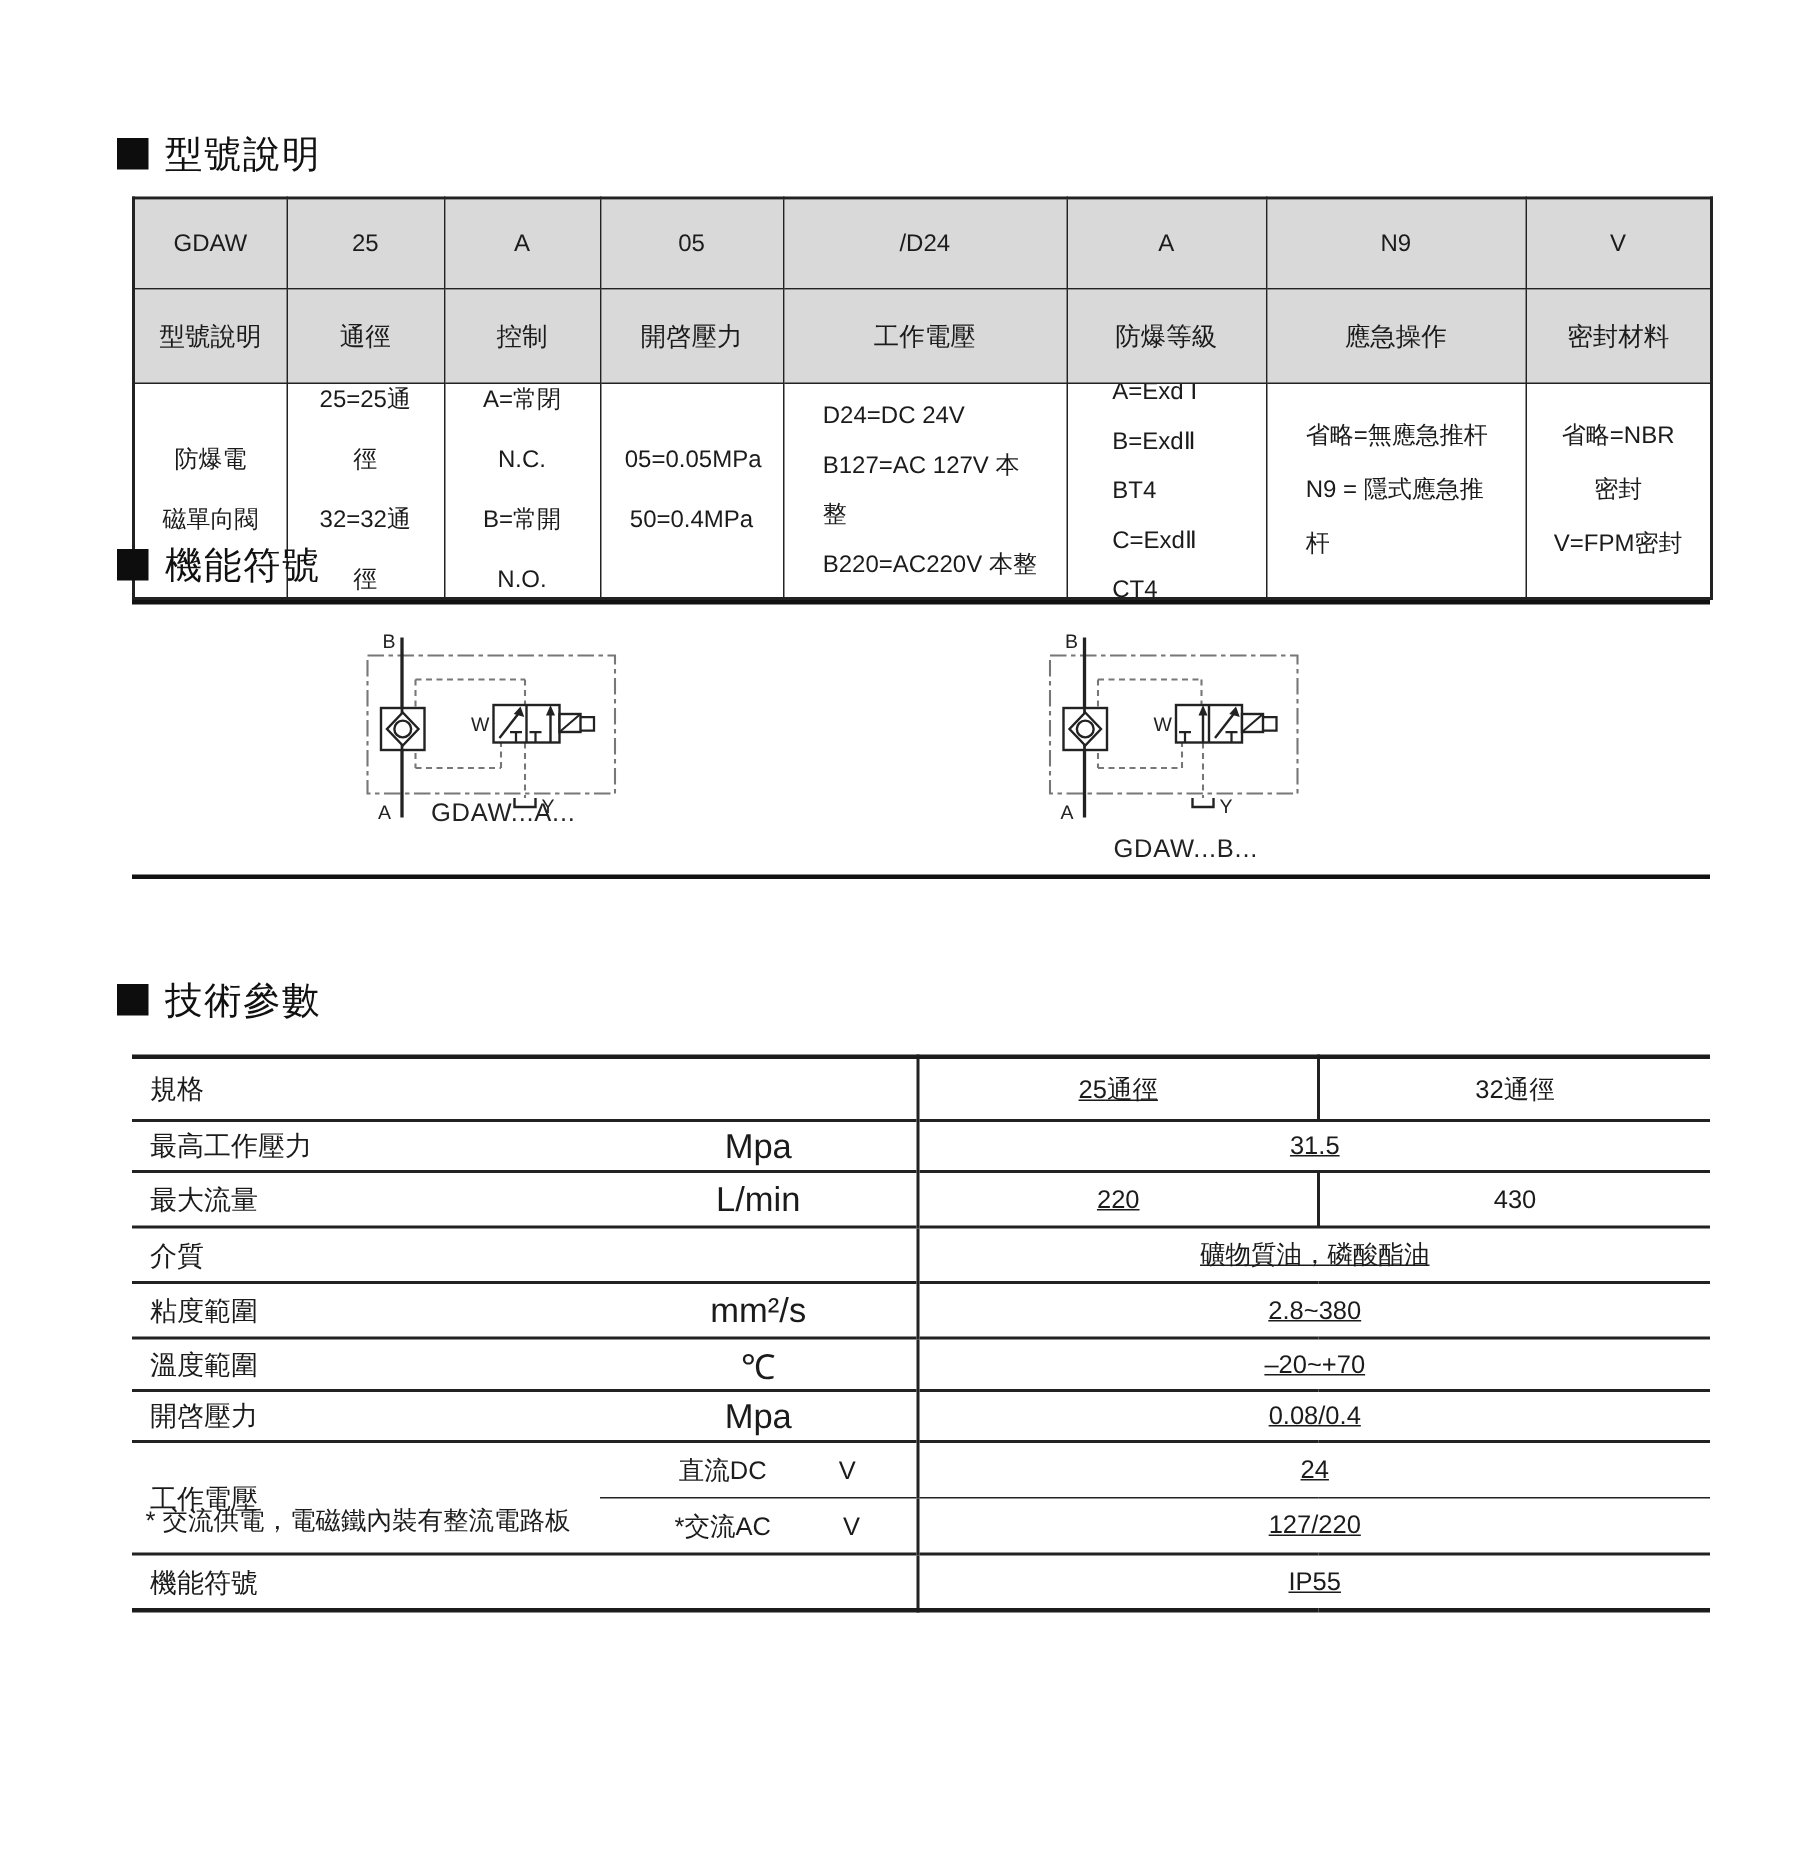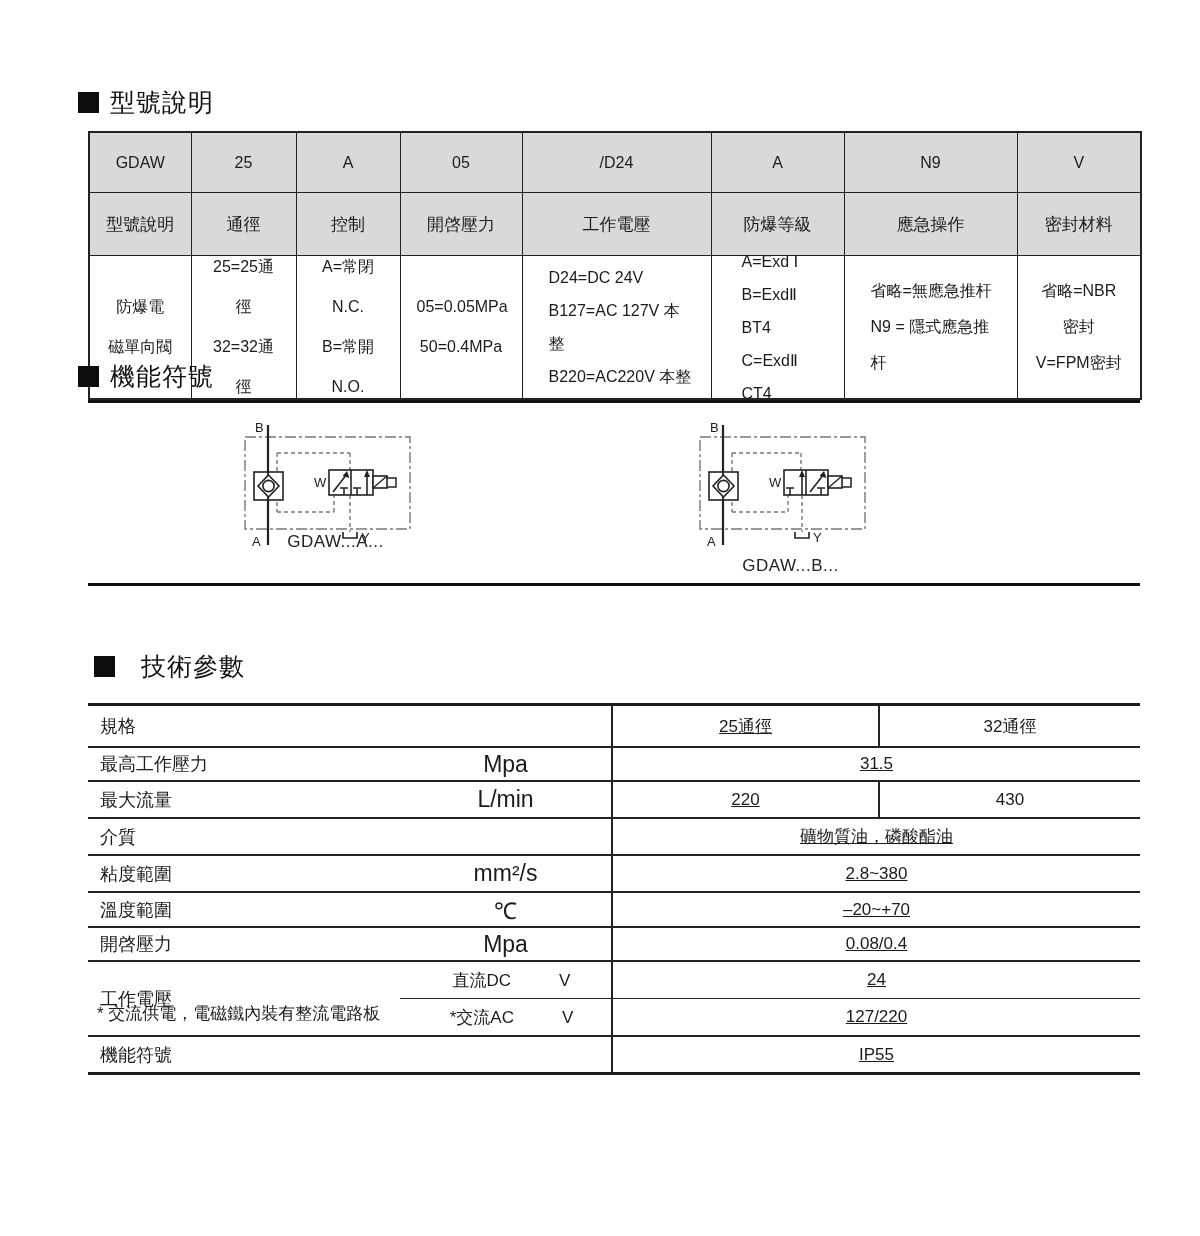--- a/index.html
+++ b/index.html
@@ -200,21 +200,21 @@
   <path d="M149 62 h9 v9 h-9" fill="none" stroke="#222" stroke-width="1.5"></path>
   <text x="76" y="71">W</text>
   <text x="17" y="16">B</text>
   <text x="14" y="130">A</text>
   <text x="120" y="126">Y</text>
 </svg>
 <div class="abs diag-label" style="left:693px;top:556px;">GDAW...B...</div>
 
 <div class="abs rule" style="top:583px;"></div>
 
-<div class="abs sec-title" style="left:94px;top:650px;gap:15px;">
+<div class="abs sec-title" style="left:78px;top:650px;">
   <span class="sqmark"></span>
   <span>技術參數</span>
 </div>
 
 <table class="t2 abs" style="left:88px;top:703px;">
   <colgroup>
     <col style="width:312px">
       <col style="width:212px">
       <col style="width:267px">
       <col style="width:261px">

